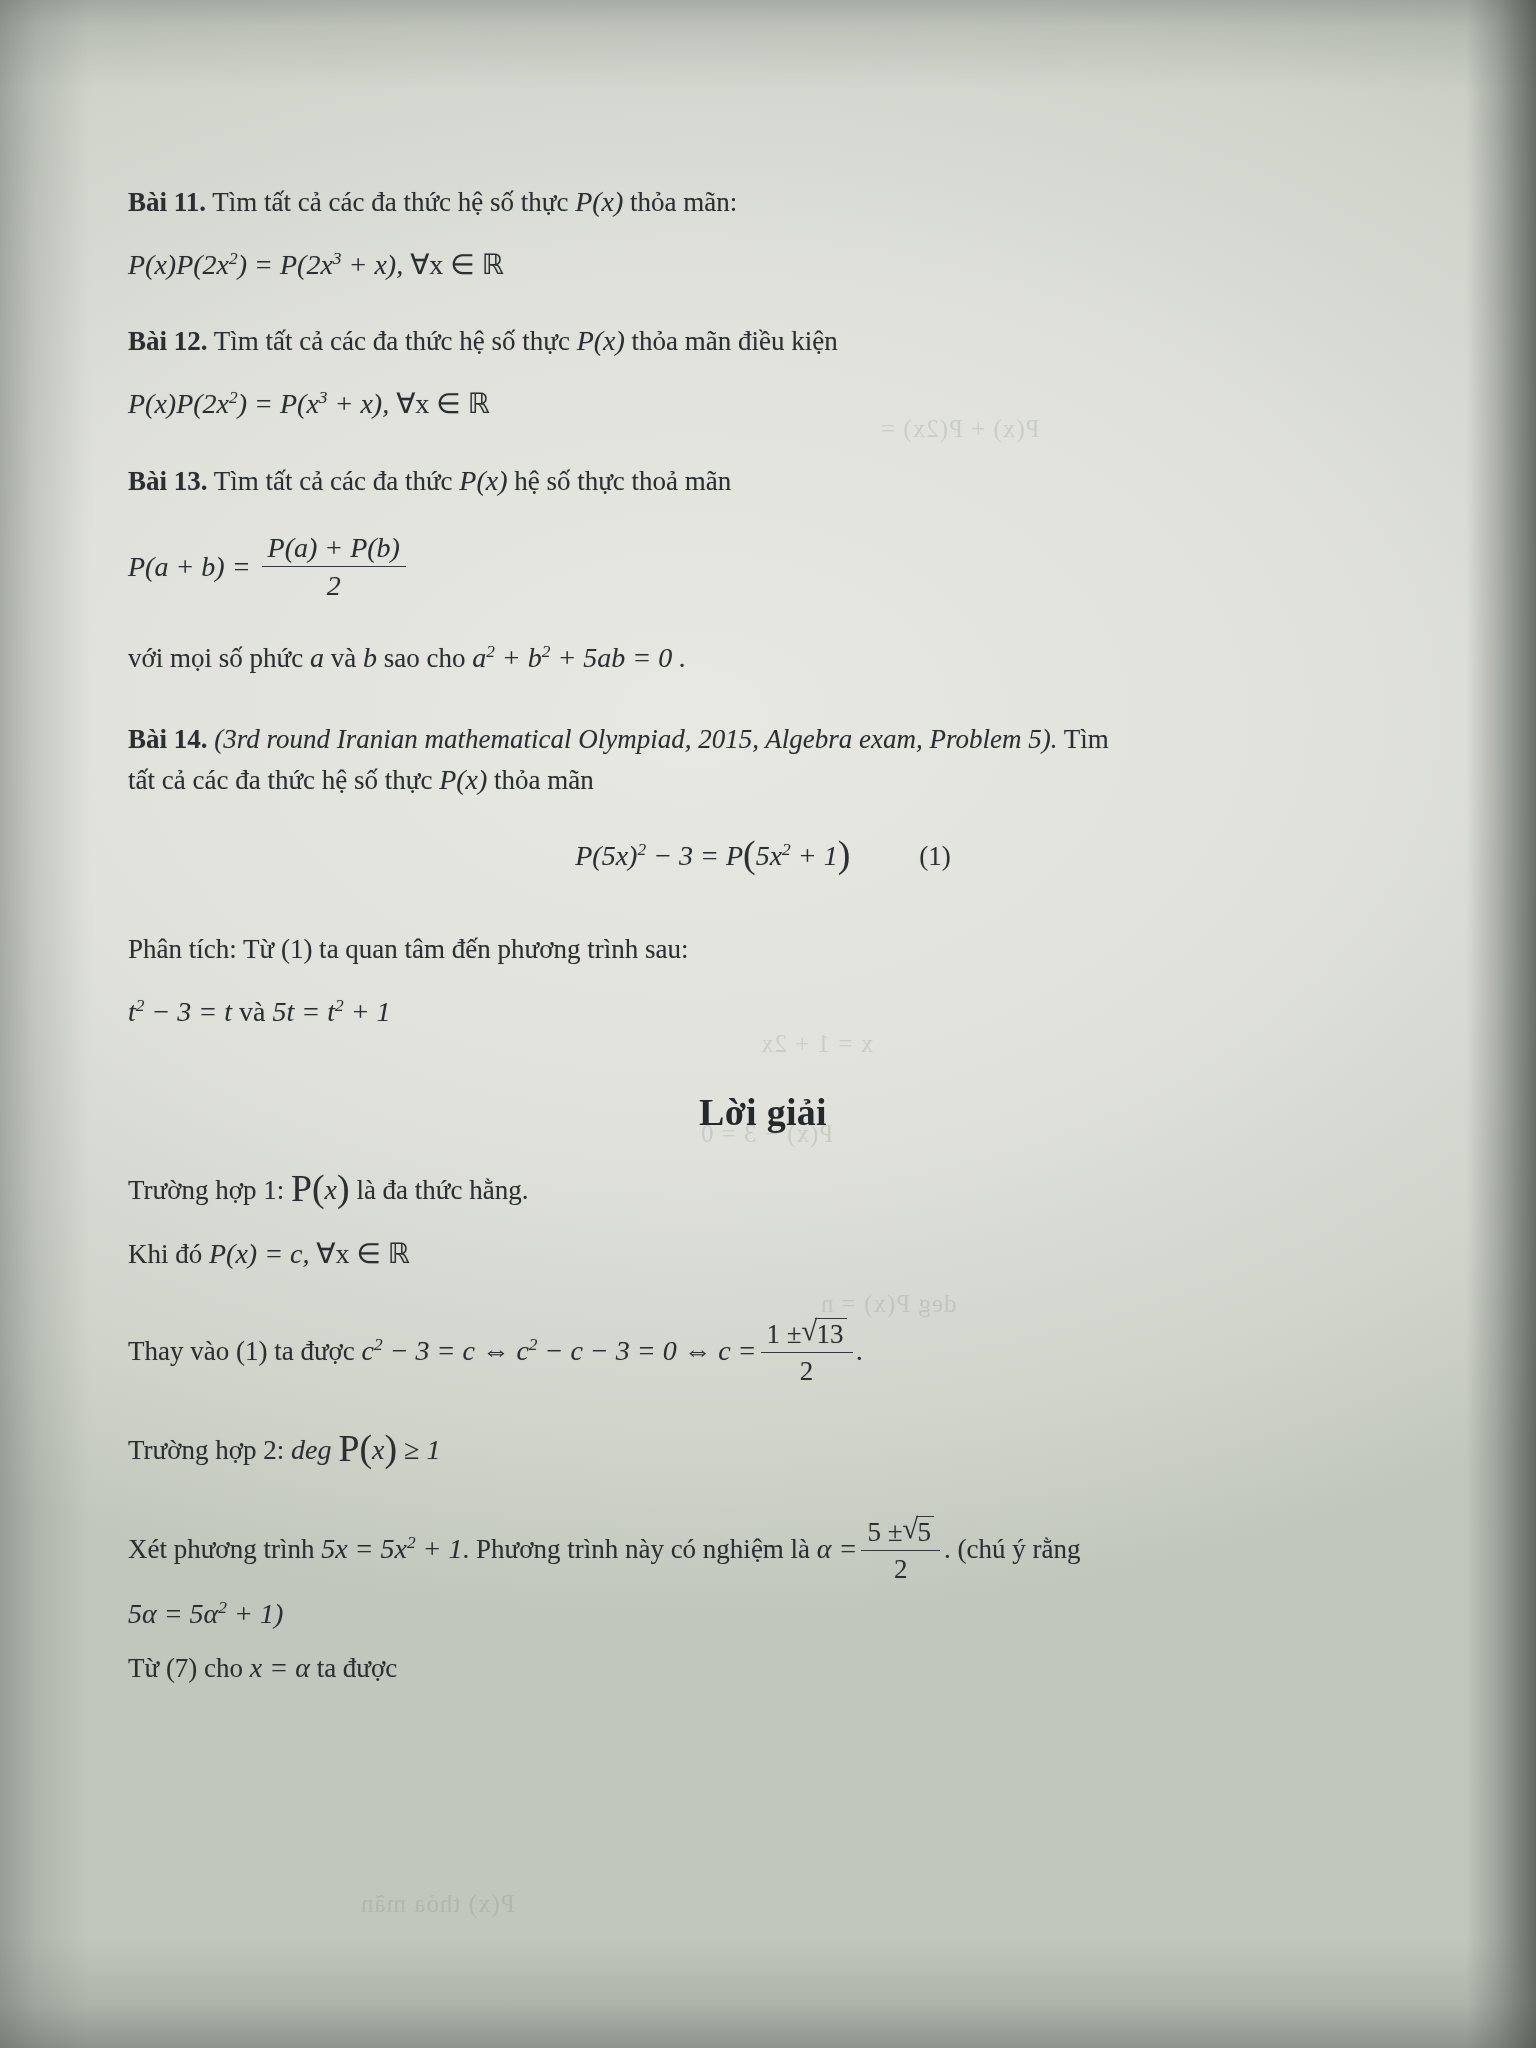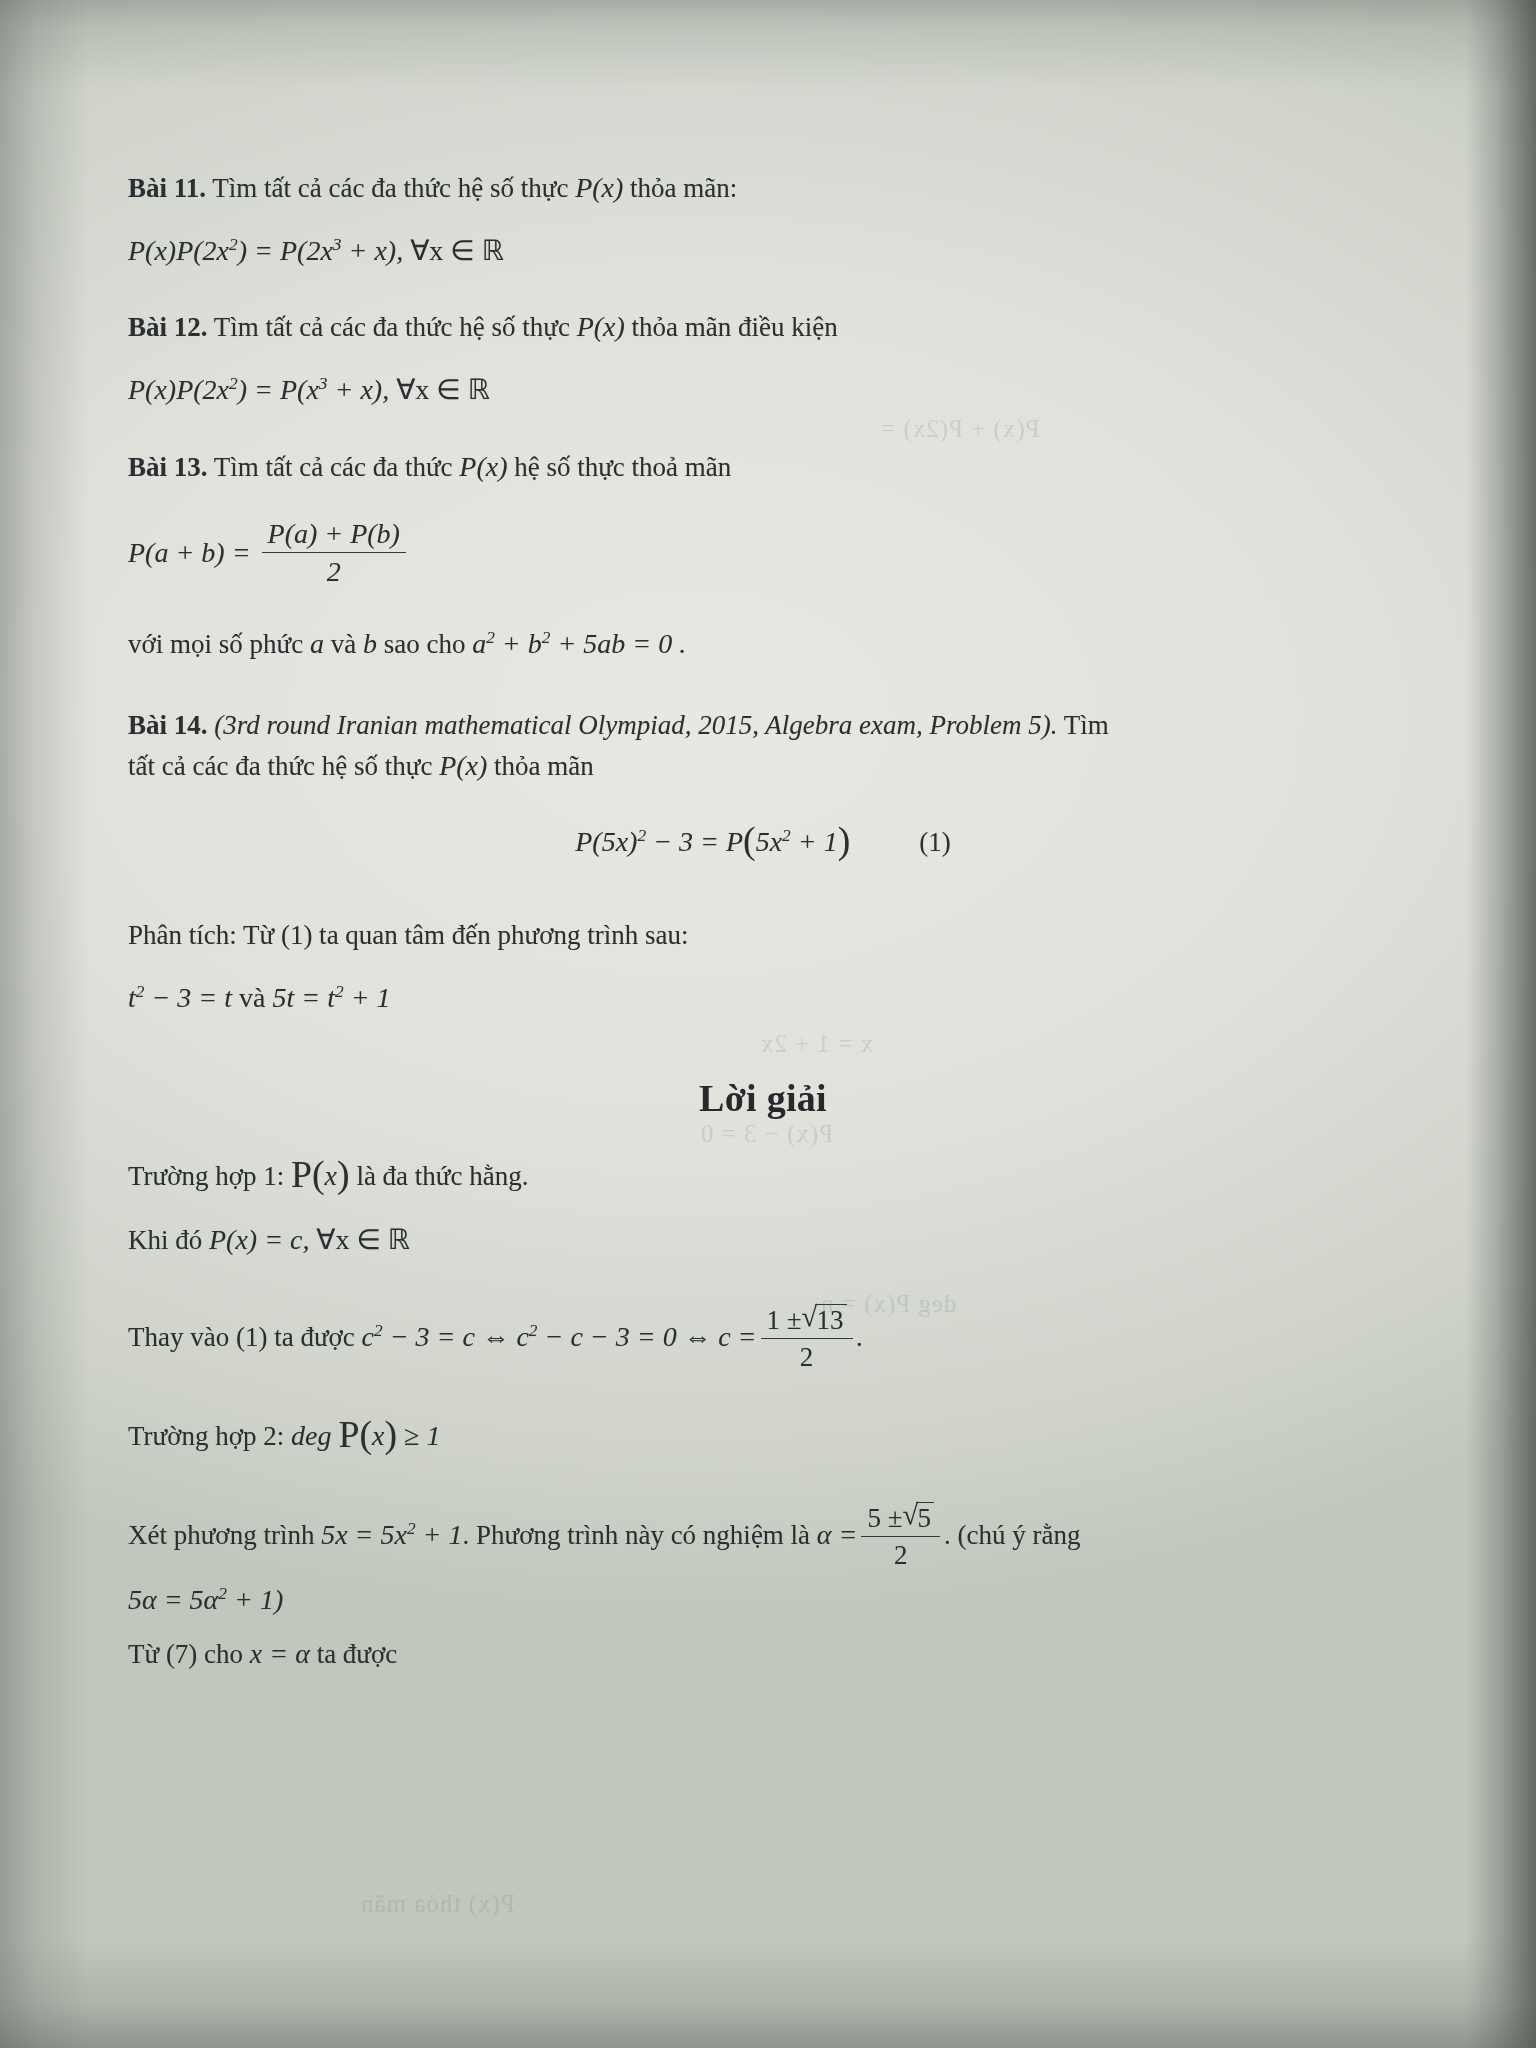--- a/index.html
+++ b/index.html
@@ -65,21 +65,21 @@
     font-size: 25px;
     letter-spacing: 1px;
     pointer-events: none;
     white-space: nowrap;
     transform: scaleX(-1);
   }
 
   #content {
     position: absolute;
     left: 128px;
-    top: 174px;
+    top: 188px;
     width: 1270px;
     color: #26292b;
   }
 
   .line {
     font-size: 27px;
     line-height: 1.0;
     color: #2b2f31;
     margin: 0 0 0 0;
     text-shadow: 0 0 1px rgba(80,90,88,0.25);

